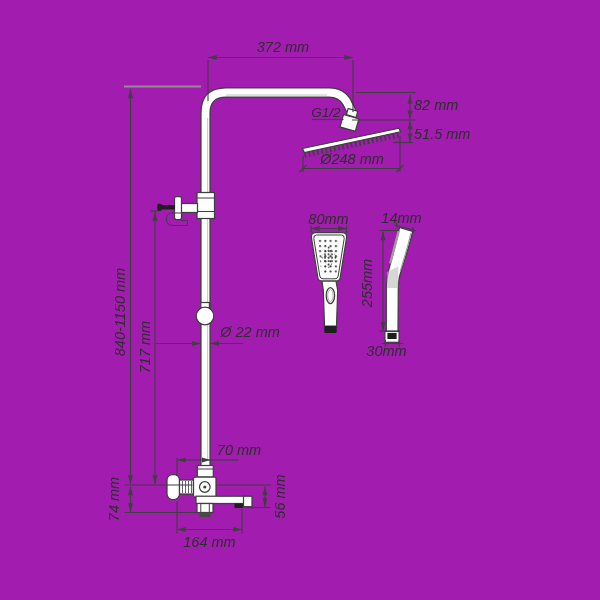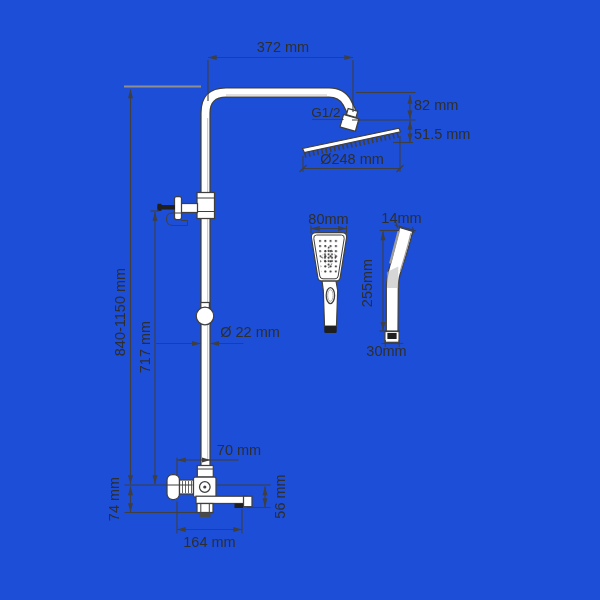--- a/index.html
+++ b/index.html
@@ -1,17 +1,17 @@
 <!DOCTYPE html>
 <html><head>
 <meta charset="utf-8">
 <style>
   html,body{margin:0;padding:0;background:#ffffff;}
-  .canvas{position:relative;width:600px;height:600px;background:#1d4ed8;overflow:hidden;
-          font-family:"Liberation Sans", sans-serif;}
+  .canvas{position:relative;width:600px;height:600px;background:#a21caf;overflow:hidden;
+          font-family:"Liberation Sans", sans-serif;font-style:italic;}
   svg{position:absolute;left:0;top:0;}
   .dim-text{font-family:"Liberation Sans",sans-serif;font-size:14.5px;fill:#2e2e2e;}
   .dim-text-sm{font-family:"Liberation Sans",sans-serif;font-size:13.5px;fill:#2e2e2e;}
   .dimline{stroke:#3f3f3f;stroke-width:1.1;fill:none;}
   .refline{stroke:#8f8f8f;stroke-width:2;fill:none;}
   .part{stroke:#3f3f3f;stroke-width:1.25;fill:#ffffff;}
   .part-thin{stroke:#3f3f3f;stroke-width:1;fill:none;}
   .dark{fill:#1f1f1f;stroke:none;}
 </style>
 </head>

